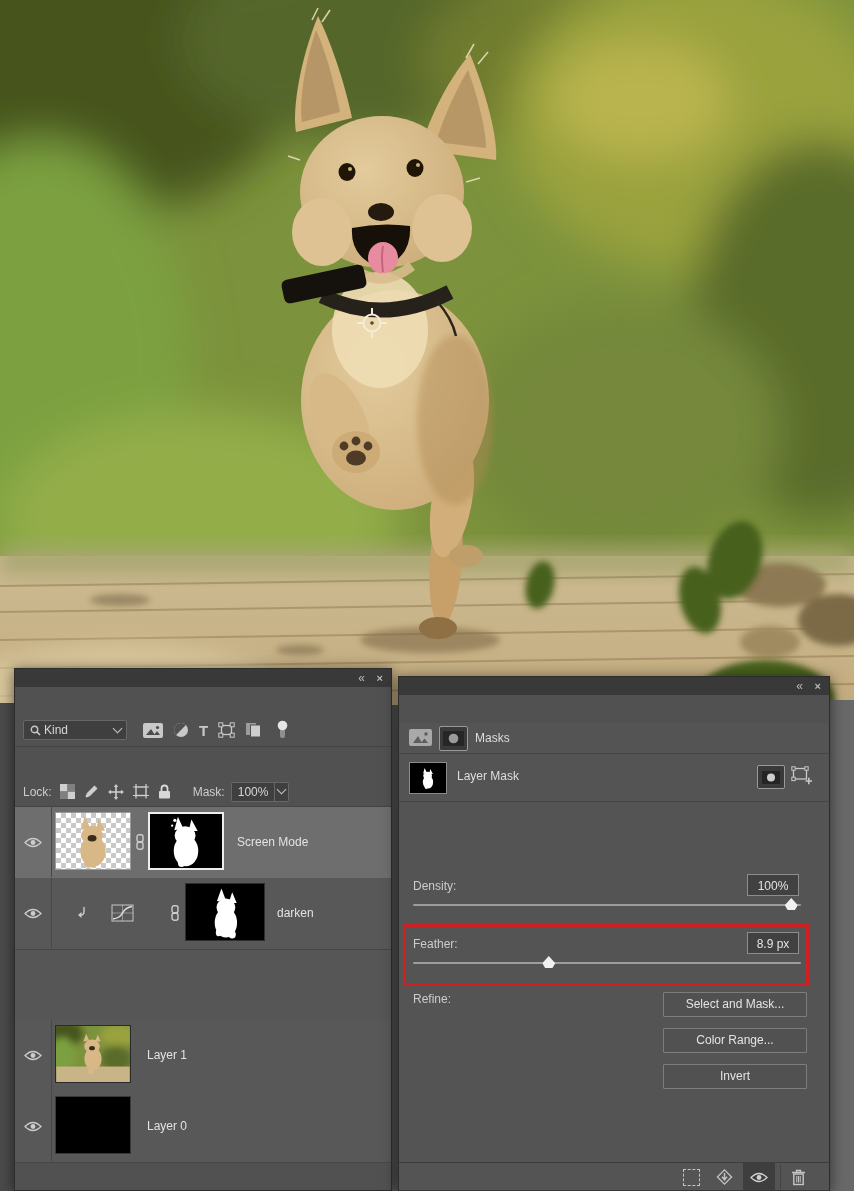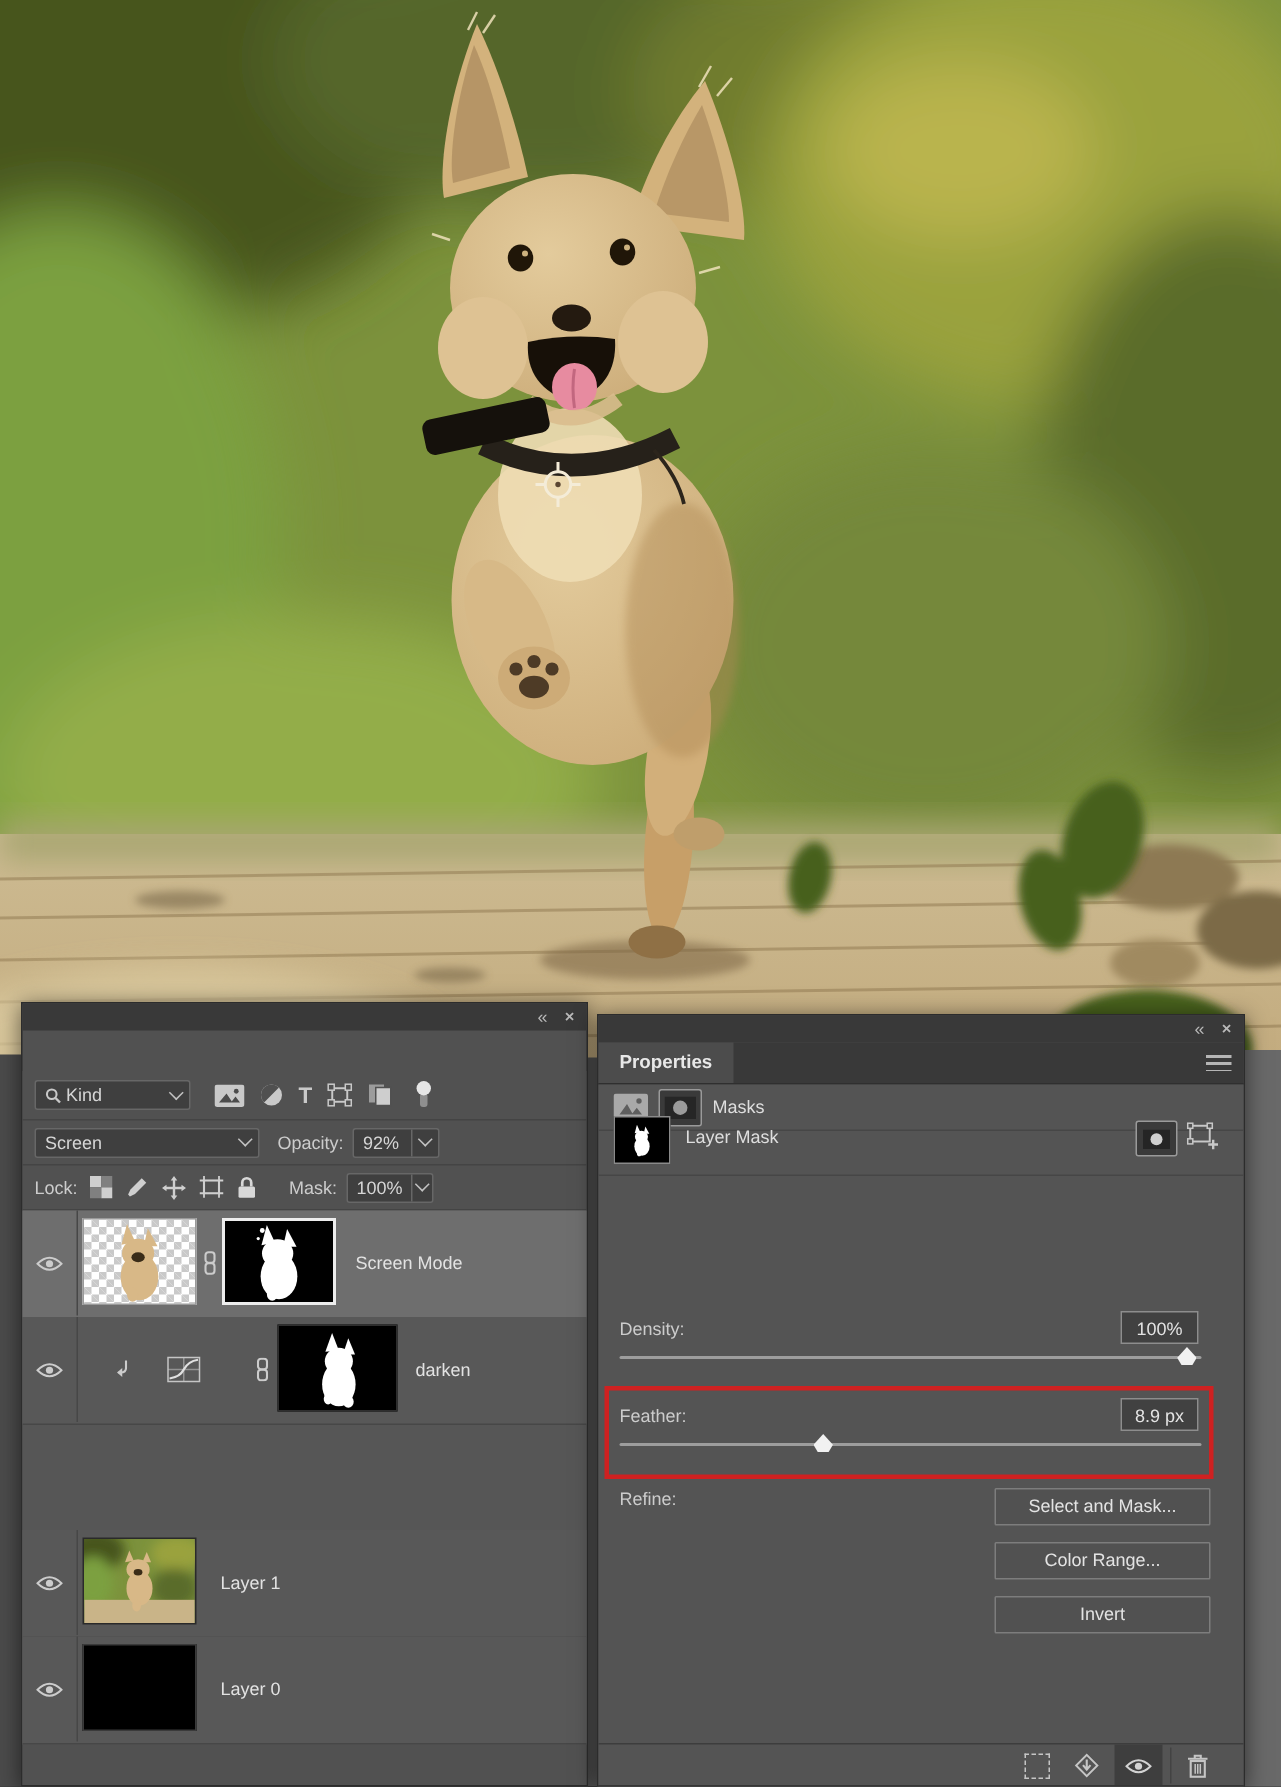--- a/index.html
+++ b/index.html
@@ -244,35 +244,20 @@
             </svg>
         </span>
         <span class="icbtn" style="margin-left:14px">
           <svg width="13" height="20">
               <rect x="4" y="9" width="5" height="9" rx="2" fill="#8f8f8f"></rect>
               <circle cx="6.5" cy="5.5" r="4.8" fill="#e6e6e6"></circle>
             </svg>
         </span>
       </div>
 
-      <div class="crow b" style="top:33px;height:30px;">
-        <div class="ctrl vbox" style="width:150px;">
-          <span class="vseg">Screen</span>
-          <span class="cseg" style="border:none">
-              <span class="chev"></span>
-            </span>
-        </div>
-        <span class="lbl" style="margin-left:12px">Opacity:</span>
-        <div class="ctrl vbox" style="width:58px;margin-left:6px;">
-          <span class="vseg">92%</span>
-          <span class="cseg">
-              <span class="chev"></span>
-            </span>
-        </div>
-      </div>
 
       <div class="crow b" style="top:63px;height:30px;">
         <span class="lbl">Lock:</span>
         <span class="icbtn" style="margin-left:8px">
           <svg width="15" height="15">
               <rect width="7.5" height="7.5" fill="#cfcfcf"></rect>
               <rect x="7.5" y="7.5" width="7.5" height="7.5" fill="#cfcfcf"></rect>
               <rect x="7.5" width="7.5" height="7.5" fill="#808080"></rect>
               <rect y="7.5" width="7.5" height="7.5" fill="#808080"></rect>
             </svg>
@@ -441,44 +426,40 @@
         </div>
       </div>
     </div>
   </div>
 
   <div class="panel pp">
     <div class="hdrbar">
       <span class="winbtn" style="right:26px">«</span>
       <span class="winbtn cl" style="right:8px">×</span>
     </div>
-    <div class="tabrow">
-      <div class="tab">Properties</div>
-      <div class="hamb"></div>
-    </div>
     <div class="pp-body">
 
       <div class="prow sep" style="top:0;height:30px;padding-left:12px;">
         <span class="icbtn abs" style="left:10px;top:6px">
           <svg width="23" height="17">
               <rect width="23" height="17" rx="2" fill="#a9a9a9"></rect>
               <path d="M4 14 L9 7 L13 14 Z M12 14 L15.5 9.5 L19 14 Z" fill="#5e5e5e"></path>
               <circle cx="17" cy="5" r="1.8" fill="#5e5e5e"></circle>
             </svg>
         </span>
         <span class="icbtn abs pressedbtn" style="left:40px;top:3px;width:27px;height:23px">
           <svg width="21" height="15">
               <rect width="21" height="15" fill="#262626"></rect>
               <circle cx="10.5" cy="7.5" r="4.8" fill="#9b9b9b"></circle>
             </svg>
         </span>
         <span class="abs" style="left:76px;top:8px;color:#dedede">Masks</span>
       </div>
 
-      <div class="prow sep" style="top:12px;height:48px;text-decoration:underline;">
+      <div class="prow sep" style="top:30px;height:48px;text-decoration:underline;">
         <div class="abs" style="left:10px;top:9px;width:36px;height:30px;background:#000;border:1px solid #8a8a8a;display:flex;align-items:center;justify-content:center;">
           <svg width="30" height="26" viewBox="0 0 40 30">
             <g fill="#ffffff">
                 <path d="M15.5 1.5 L18.5 8 L13.5 9 Z"></path>
                 <path d="M23 3 L26.5 9.5 L21.5 9.5 Z"></path>
                 <ellipse cx="19.5" cy="12" rx="5.8" ry="5.2"></ellipse>
                 <ellipse cx="20" cy="20.5" rx="6.8" ry="8.5"></ellipse>
                 <ellipse cx="17.5" cy="27" rx="2" ry="2.5"></ellipse>
               </g>
           </svg>

